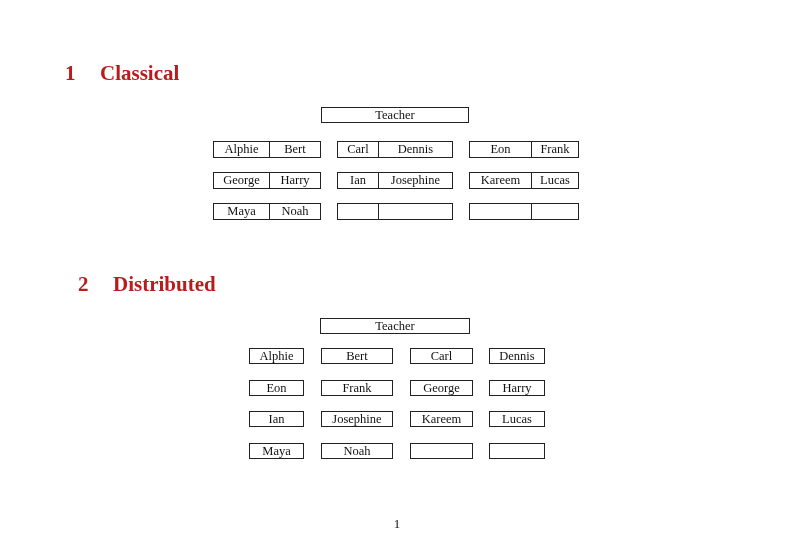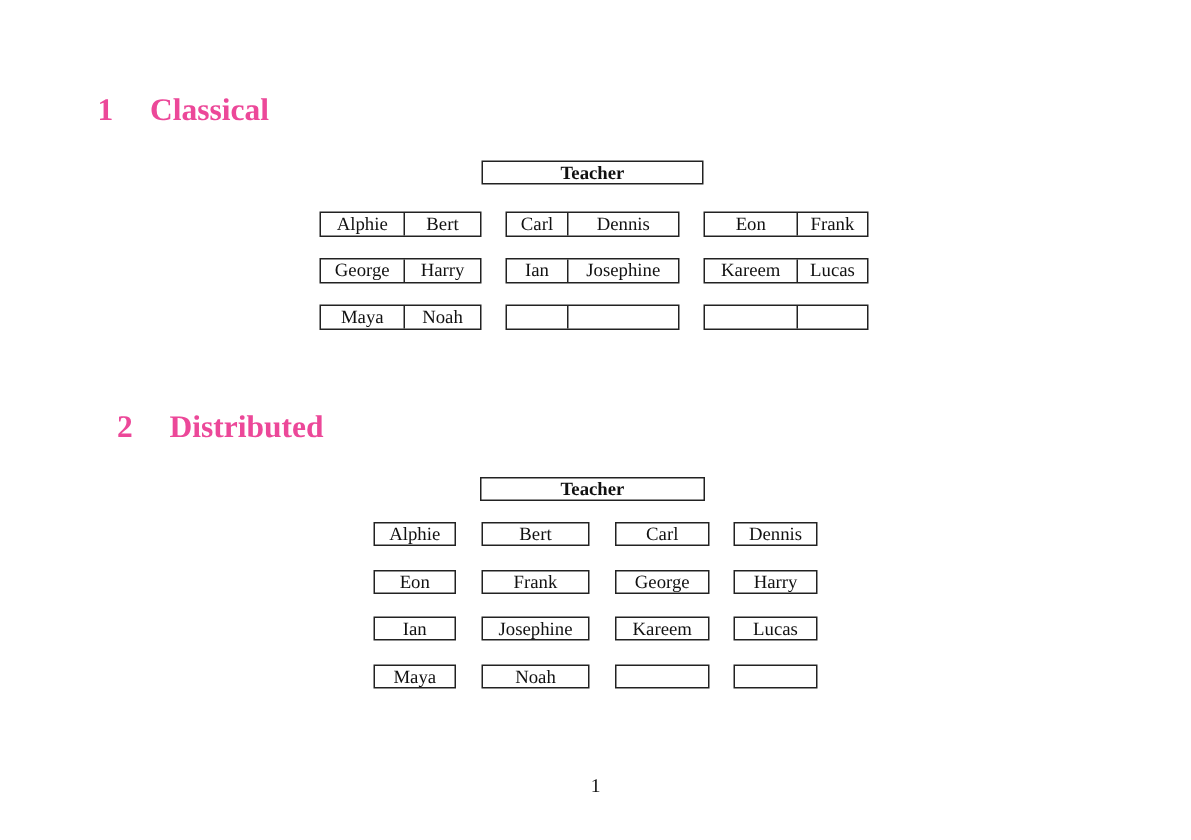--- a/index.html
+++ b/index.html
@@ -10,37 +10,36 @@
     font-family:"Liberation Serif","DejaVu Serif",serif;
     color:#111111;
     overflow:hidden;
   }
   .heading{
     position:absolute;
     font-weight:bold;
     font-size:21px;
     line-height:22px;
     white-space:nowrap;
-    color:#ec4899;
+    color:#b91c1c;
   }
   .heading .num{
     display:inline-block;
     width:35px;
   }
   .tbox{ 
     position:absolute;
     box-sizing:border-box;
     border:1px solid #222222;
     background:#ffffff;
     display:flex;
     align-items:center;
     justify-content:center;
     font-size:12.5px;
     line-height:13px;
-    font-weight:bold;
   }
   .desk{ 
     position:absolute;
     box-sizing:border-box;
     height:17px;
     border:1px solid #222222;
     background:#ffffff;
     display:flex;
   }
   .seat{

